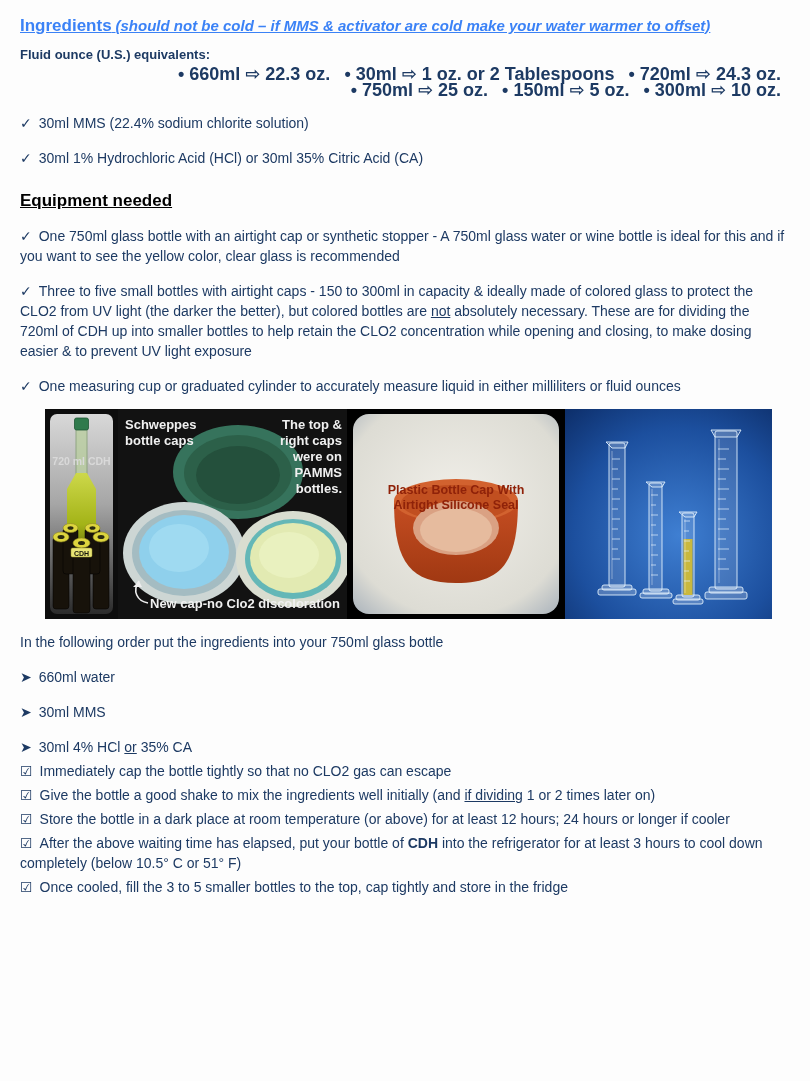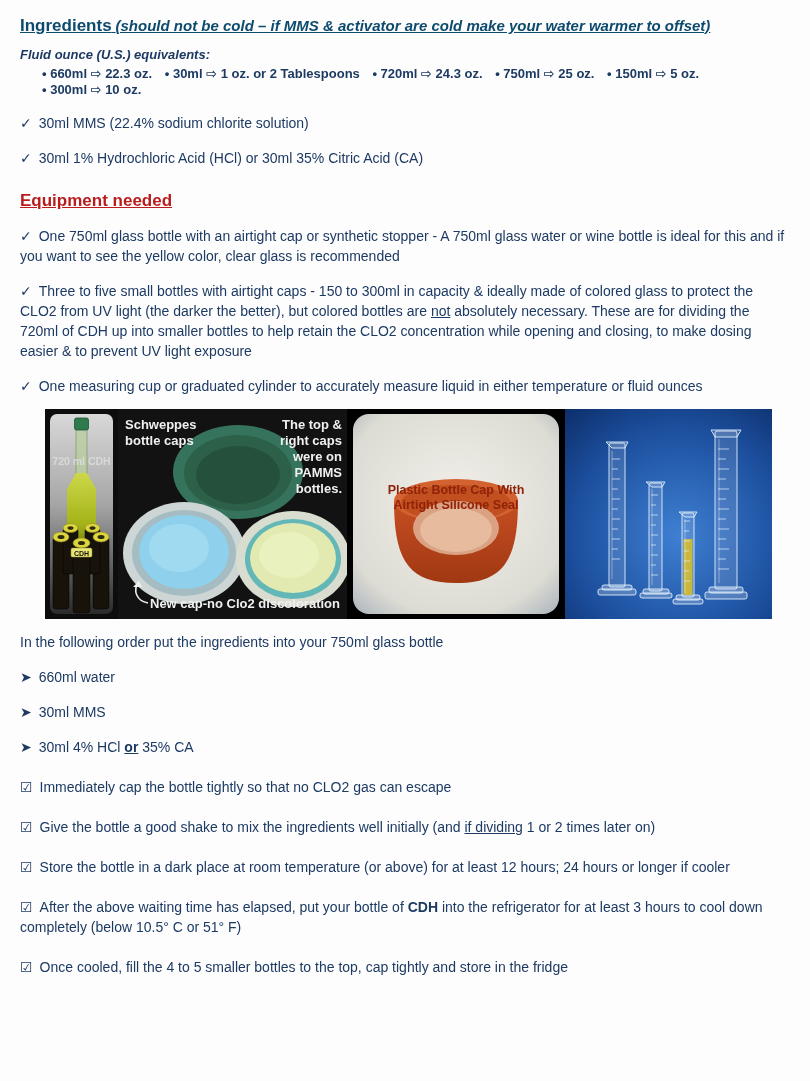--- a/index.html
+++ b/index.html
@@ -6,33 +6,33 @@
   html,body { margin:0; padding:0; background:#e8e8e8; }
   .page {
     width:810px; height:1081px; margin:0 auto; background:#fdfdfd;
     color:#1d3a63; font-family:"Liberation Sans","DejaVu Sans",sans-serif;
     font-size:14px; line-height:20px; padding:0 20px; overflow:hidden; position:relative;
   }
   .title {
     margin:0; padding-top:27px; text-align:center;
     font-size:20px; line-height:25px; font-weight:bold; color:#17365d;
   }
-  .sec-head { margin-top:22px; font-size:17px; line-height:21px; font-weight:bold; color:#b91c1c; text-decoration:underline; }
-  .sec-head-row { margin-top:15px; text-decoration:underline; color:#0c4a6e; }
+  .sec-head { margin-top:22px; font-size:17px; line-height:21px; font-weight:bold; color:#000000; text-decoration:underline; }
+  .sec-head-row { margin-top:15px; text-decoration:underline; color:#3b82f6; }
   .sec-head-row .h { font-size:17px; line-height:21px; font-weight:bold; }
   .sec-head-row .note { font-size:15px; font-weight:bold; font-style:italic; }
-  .fluid-head { margin-top:11px; font-size:13px; line-height:16px; font-weight:bold;font-style:italic; }
-  .equiv { margin-top:3px; margin-left:22px; font-size:13px; line-height:16px; font-weight:bold; }
+  .fluid-head { margin-top:11px; font-size:13px; line-height:16px; font-weight:bold; }
+  .equiv { margin-top:3px; margin-left:22px; font-size:18px; line-height:16px; font-weight:bold;text-align:right; }
   .equiv span { margin-right:9px; white-space:nowrap; }
   p.item { margin:15px 0 0 0; }
-  p.cb-item { margin:20px 0 0 0; }
+  p.cb-item { margin:4px 0 0 0; }
   p.intro { margin:13px 0 0 0; }
   .g { margin-right:7px; }
   .u  { text-decoration:underline; }
-  .bu { text-decoration:underline; font-weight:bold; }
+  .bu { text-decoration:underline; font-weight:normal; }
   .b  { font-weight:bold; }
   .photos { margin:13px 0 0 25px; width:727px; height:210px; display:flex; }
   .photos svg { display:block; flex:0 0 auto; }
   .ph-caption { font-family:"Liberation Sans","DejaVu Sans",sans-serif; font-weight:bold; }
 </style>
 </head>
 <body>
 
 <div class="page">
 
@@ -53,21 +53,21 @@
     <span>• 300ml ⇨ 10 oz.</span>
   </div>
 
   <p class="item"><span class="g">✓</span><span>30ml MMS (22.4% sodium chlorite solution)</span></p>
   <p class="item"><span class="g">✓</span><span>30ml 1% Hydrochloric Acid (HCl) or 30ml 35% Citric Acid (CA)</span></p>
 
   <div class="sec-head">Equipment needed</div>
 
   <p class="item"><span class="g">✓</span><span>One 750ml glass bottle with an airtight cap or synthetic stopper - A 750ml glass water or wine bottle is ideal for this and if you want to see the yellow color, clear glass is recommended</span><span class="u"></span><span></span></p>
   <p class="item"><span class="g">✓</span><span>Three to five small bottles with airtight caps - 150 to 300ml in capacity &amp; ideally made of colored glass to protect the CLO2 from UV light (the darker the better), but colored bottles are </span><span class="u">not</span><span> absolutely necessary. These are for dividing the 720ml of CDH up into smaller bottles to help retain the CLO2 concentration while opening and closing, to make dosing easier &amp; to prevent UV light exposure</span></p>
-  <p class="item"><span class="g">✓</span><span>One measuring cup or graduated cylinder to accurately measure liquid in either temperature or fluid ounces</span><span class="u"></span><span></span></p>
+  <p class="item"><span class="g">✓</span><span>One measuring cup or graduated cylinder to accurately measure liquid in either milliliters or fluid ounces</span><span class="u"></span><span></span></p>
 
   <div class="photos">
 
     <svg width="73" height="210" viewBox="0 0 73 210">
       <defs>
         <linearGradient id="p1bg" x1="0" y1="0" x2="0" y2="1">
           <stop offset="0" stop-color="#d8d8d8"></stop>
             <stop offset="0.45" stop-color="#a6a6a6"></stop>
             <stop offset="1" stop-color="#2b2b2b"></stop>
         </linearGradient>
@@ -219,15 +219,15 @@
   <p class="intro">In the following order put the ingredients into your 750ml glass bottle</p>
 
   <p class="item"><span class="g">➤</span><span>660ml water</span><span class="bu"></span><span></span></p>
   <p class="item"><span class="g">➤</span><span>30ml MMS</span><span class="bu"></span><span></span></p>
   <p class="item"><span class="g">➤</span><span>30ml 4% HCl </span><span class="bu">or</span><span> 35% CA</span></p>
 
   <p class="cb-item"><span class="g">☑</span><span>Immediately cap the bottle tightly so that no CLO2 gas can escape</span><span class="u"></span><span></span></p>
   <p class="cb-item"><span class="g">☑</span><span>Give the bottle a good shake to mix the ingredients well initially (and </span><span class="u">if dividing</span><span> 1 or 2 times later on)</span></p>
   <p class="cb-item"><span class="g">☑</span><span>Store the bottle in a dark place at room temperature (or above) for at least 12 hours; 24 hours or longer if cooler</span><span class="u"></span><span></span></p>
   <p class="cb-item"><span class="g">☑</span><span>After the above waiting time has elapsed, put your bottle of </span><span class="b">CDH</span><span> into the refrigerator for at least 3 hours to cool down completely (below 10.5° C or 51° F)</span></p>
-  <p class="cb-item"><span class="g">☑</span><span>Once cooled, fill the 4 to 5 smaller bottles to the top, cap tightly and store in the fridge</span><span class="u"></span><span></span></p>
+  <p class="cb-item"><span class="g">☑</span><span>Once cooled, fill the 3 to 5 smaller bottles to the top, cap tightly and store in the fridge</span><span class="u"></span><span></span></p>
 
 </div>
 
 </body></html>

